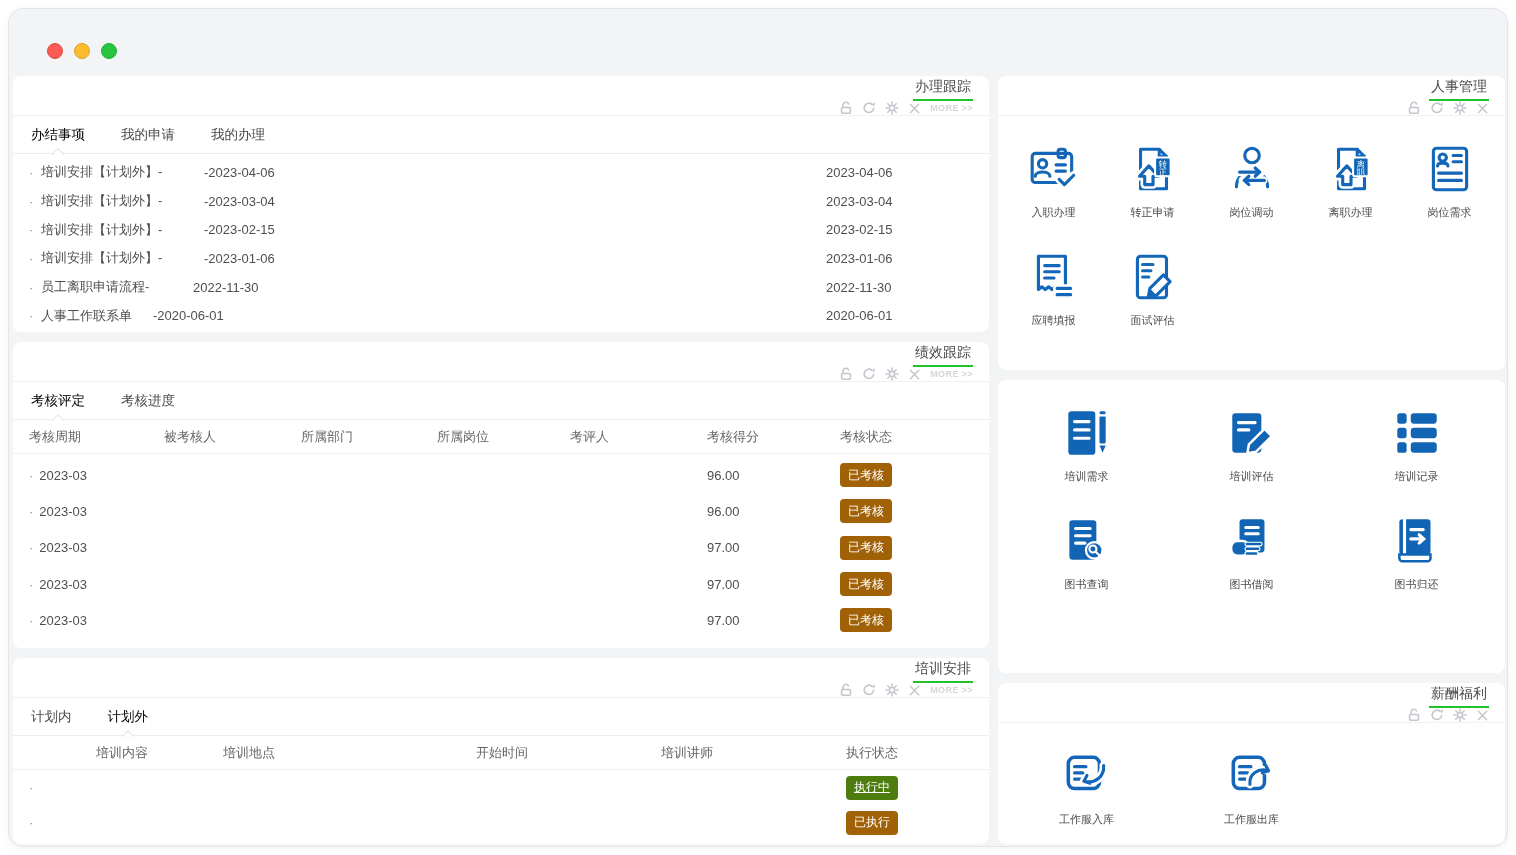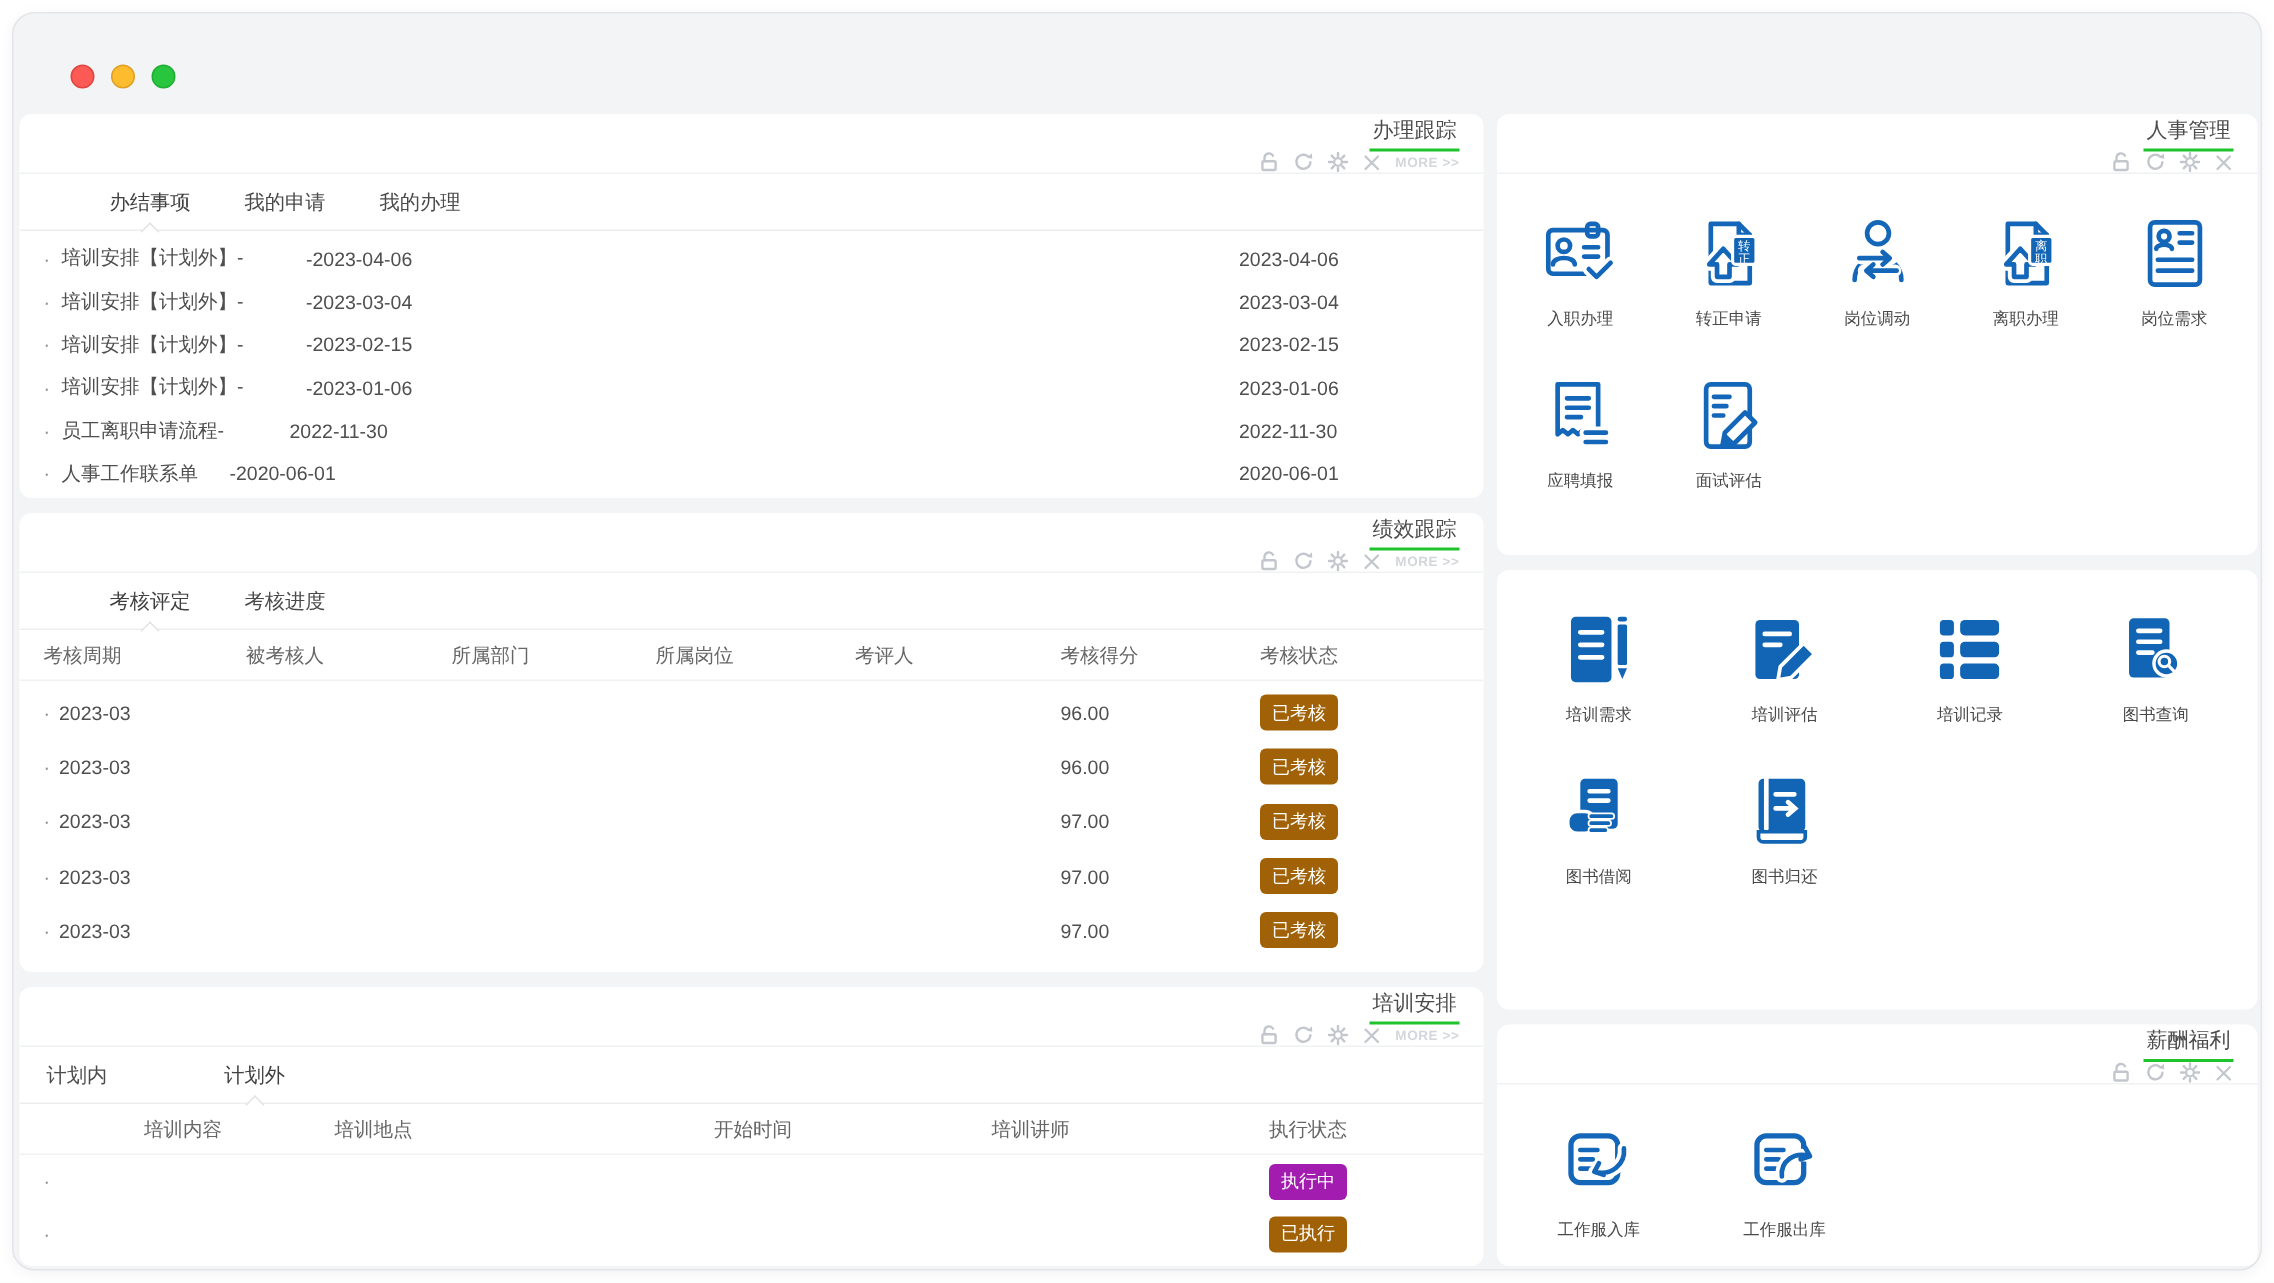--- a/index.html
+++ b/index.html
@@ -28,21 +28,21 @@
                   padding:0 16px; border-bottom:1px solid #f0f1f2;flex-direction:column; }
   .panel-title { font-size:14px; color:#4c4c4c; padding:2px 2px 3px; border-bottom:2.5px solid #1fc42d; }
 
   .w-toolbar { display:flex; align-items:center; gap:9px; }
   .tb-icon svg { display:block; }
   .more { font-size:9px; color:#d3d6da; font-weight:bold; letter-spacing:.4px; }
 
   .tabs { display:flex; gap:36px; padding:0 18px; height:38px; align-items:center;
           border-bottom:1px solid #ededee; font-size:13.5px; color:#4a4a4a; }
   .tab { position:relative; cursor:pointer; }
-  .tab.active { color:#404040;margin-left:42px; }
+  .tab.active { color:#000000; }
   .tab.active::after { content:""; position:absolute; left:50%; bottom:-15px;
           width:8px; height:8px; background:#fff; transform:translateX(-50%) rotate(45deg);
           border-top:1px solid #e2e2e2; border-left:1px solid #e2e2e2; }
 
   
   .todo-list { padding:4px 16px 0; }
   .todo-item { height:28.7px; display:flex; align-items:center; font-size:13px; color:#4f4f4f; position:relative; }
   .bullet { color:#8a8a8a; margin-right:6px; width:6px; }
   .todo-title { width:163px; }
   .todo-item:nth-child(5) .todo-title { width:152px; }
@@ -52,31 +52,31 @@
   
   .perf-head, .perf-row { display:grid; grid-template-columns:135px 137px 136px 133px 137px 133px auto;
                           padding:0 16px; align-items:center; font-size:13px; }
   .perf-head { height:34px; color:#666; border-bottom:1px solid #f1f1f1; }
   .perf-body { padding-top:3px; }
   .perf-row { height:36.3px; color:#4f4f4f; }
 
   .badge { display:inline-block; min-width:52px; padding:3.5px 8px; border-radius:4px;
            color:#fff; font-size:12px; text-align:center; }
   .badge-blue  { background:#a16207; }
-  .badge-green { background:#a21caf; }
+  .badge-green { background:#4d7c0f;text-decoration:underline; }
 
   
   .tr-head, .tr-row { display:grid; grid-template-columns:67px 127px 253px 185px 185px auto;
                       padding:0 16px; align-items:center; font-size:13px; }
   .tr-head { height:34px; color:#666; border-bottom:1px solid #f1f1f1; }
   .tr-row { height:35px; color:#4f4f4f; }
 
   
   .grid5 { display:grid; grid-template-columns:repeat(5,1fr); padding:10px 6px 0; }
-  .grid3 { display:grid; grid-template-columns:repeat(4,1fr); padding:10px 6px 0; }
+  .grid3 { display:grid; grid-template-columns:repeat(3,1fr); padding:10px 6px 0; }
   .app { display:flex; flex-direction:column; align-items:center; gap:9px; padding:16px 0 14px; cursor:pointer; }
   .app svg { width:54px; height:54px; display:block; }
   .app-label { font-size:11px; color:#4a4a4a; }
 
   .o { stroke:#1467b8; fill:none; stroke-width:3; stroke-linecap:round; stroke-linejoin:round; }
   .ot{ stroke:#1467b8; fill:none; stroke-width:3.4; stroke-linecap:round; stroke-linejoin:round; }
   .halo { stroke:#fff; fill:none; stroke-width:8; stroke-linecap:round; stroke-linejoin:round; }
   .fb { fill:#1165b4; }
   .wl { stroke:#fff; fill:none; stroke-width:3; stroke-linecap:round; }
   .tbg { stroke:#c3c7cd; fill:none; stroke-width:1.6; stroke-linecap:round; stroke-linejoin:round; }

